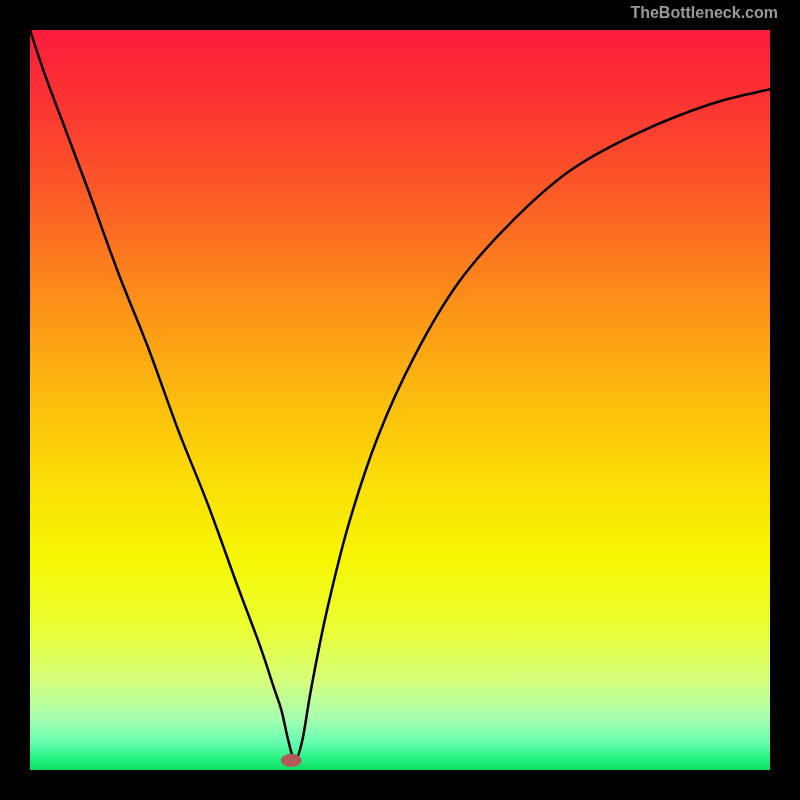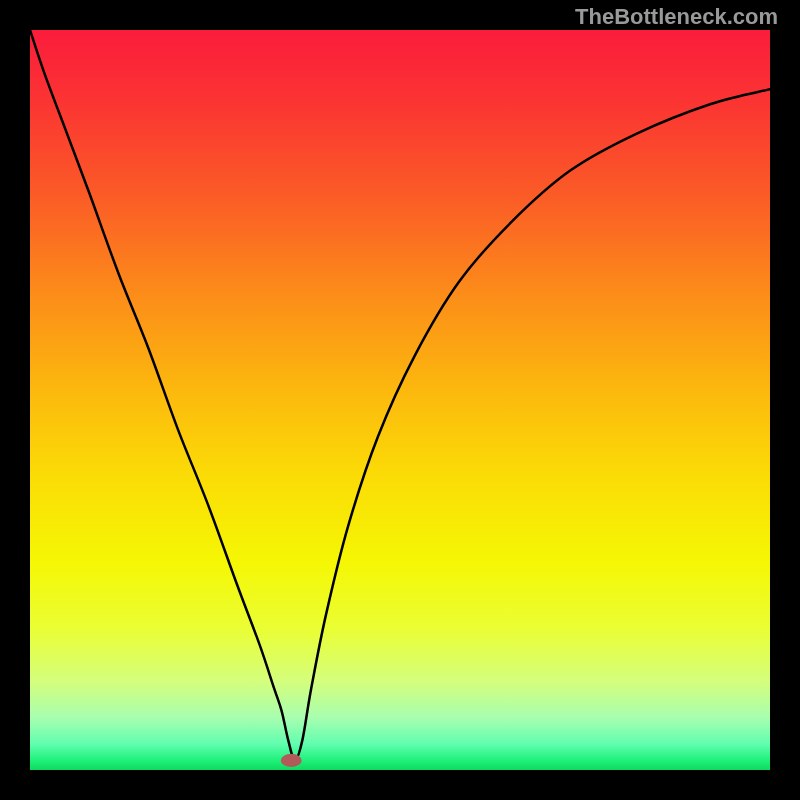--- a/index.html
+++ b/index.html
@@ -3,21 +3,21 @@
 <meta charset="utf-8">
 <style>
   * { margin: 0; padding: 0; box-sizing: border-box; }
   html, body { width: 800px; height: 800px; overflow: hidden; }
   body { background: #000; position: relative; }
   .attribution {
     position: absolute;
     top: 4px;
     right: 22px;
     font-family: Arial, Helvetica, sans-serif;
-    font-size: 22px;
+    font-size: 16px;
     font-weight: 600;
     color: #999;
     z-index: 10;
     margin-left: 39px;
   }
   .frame {
     position: absolute;
     top: 30px;
     left: 30px;
     width: 740px;

